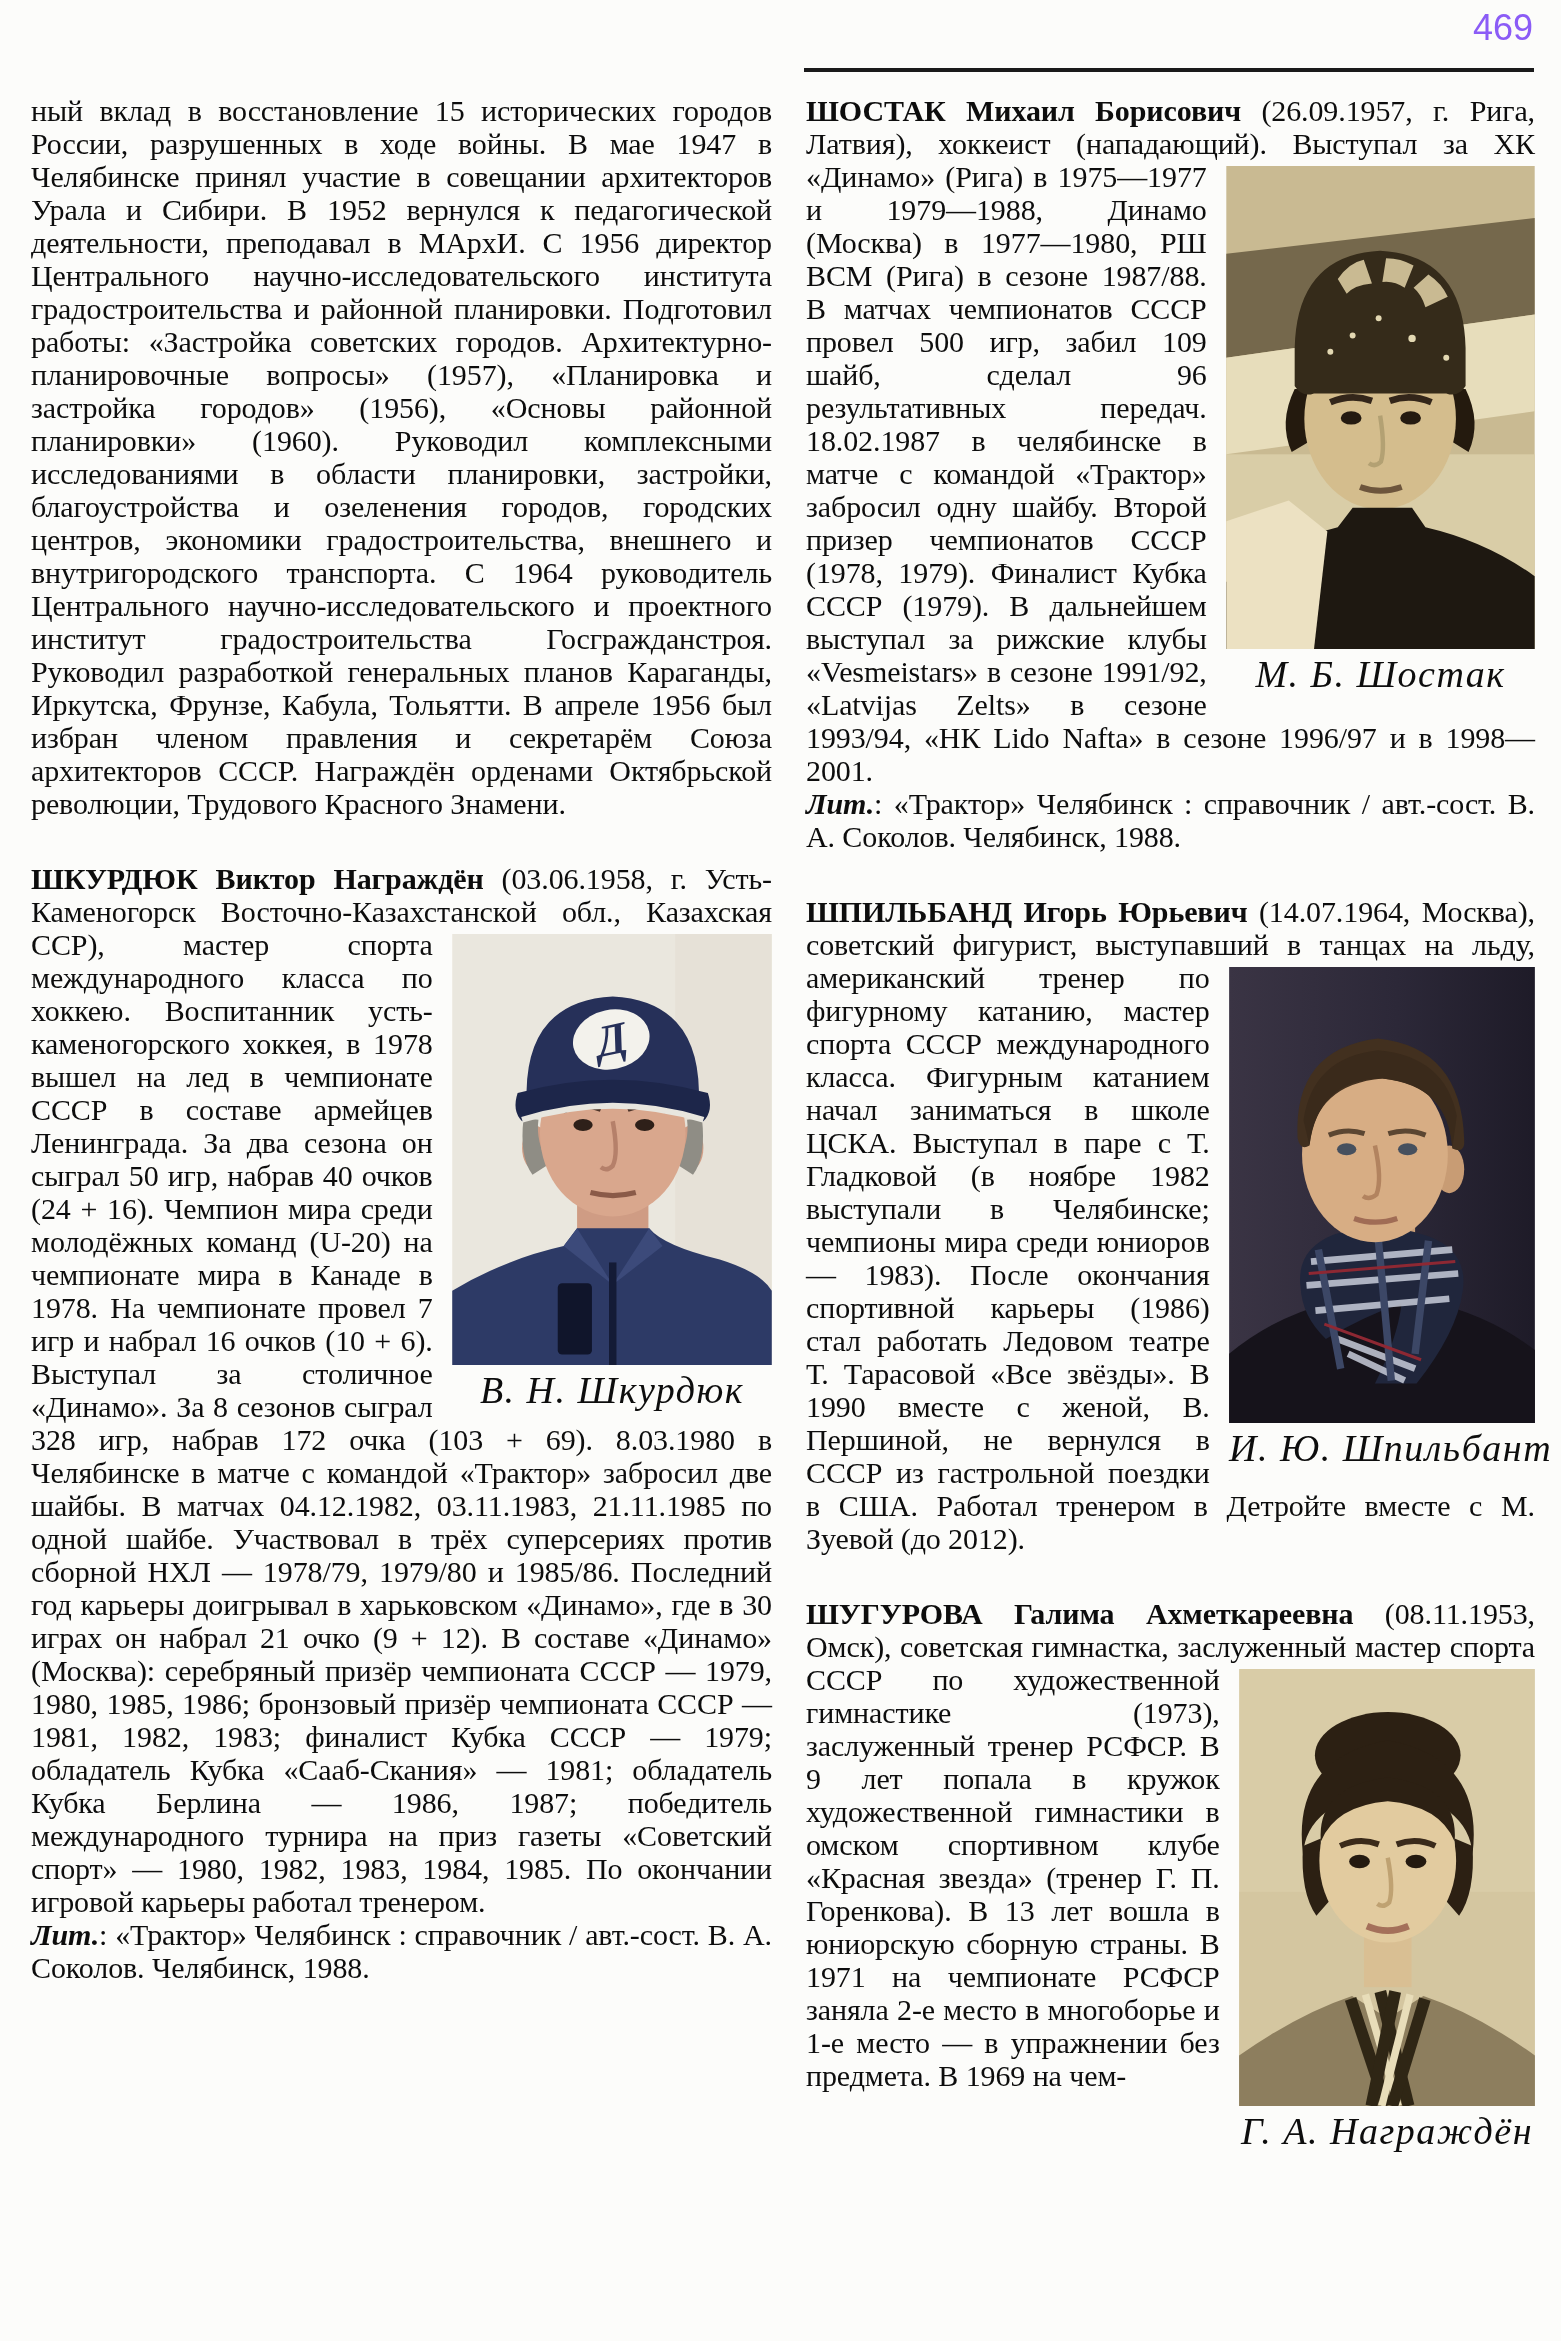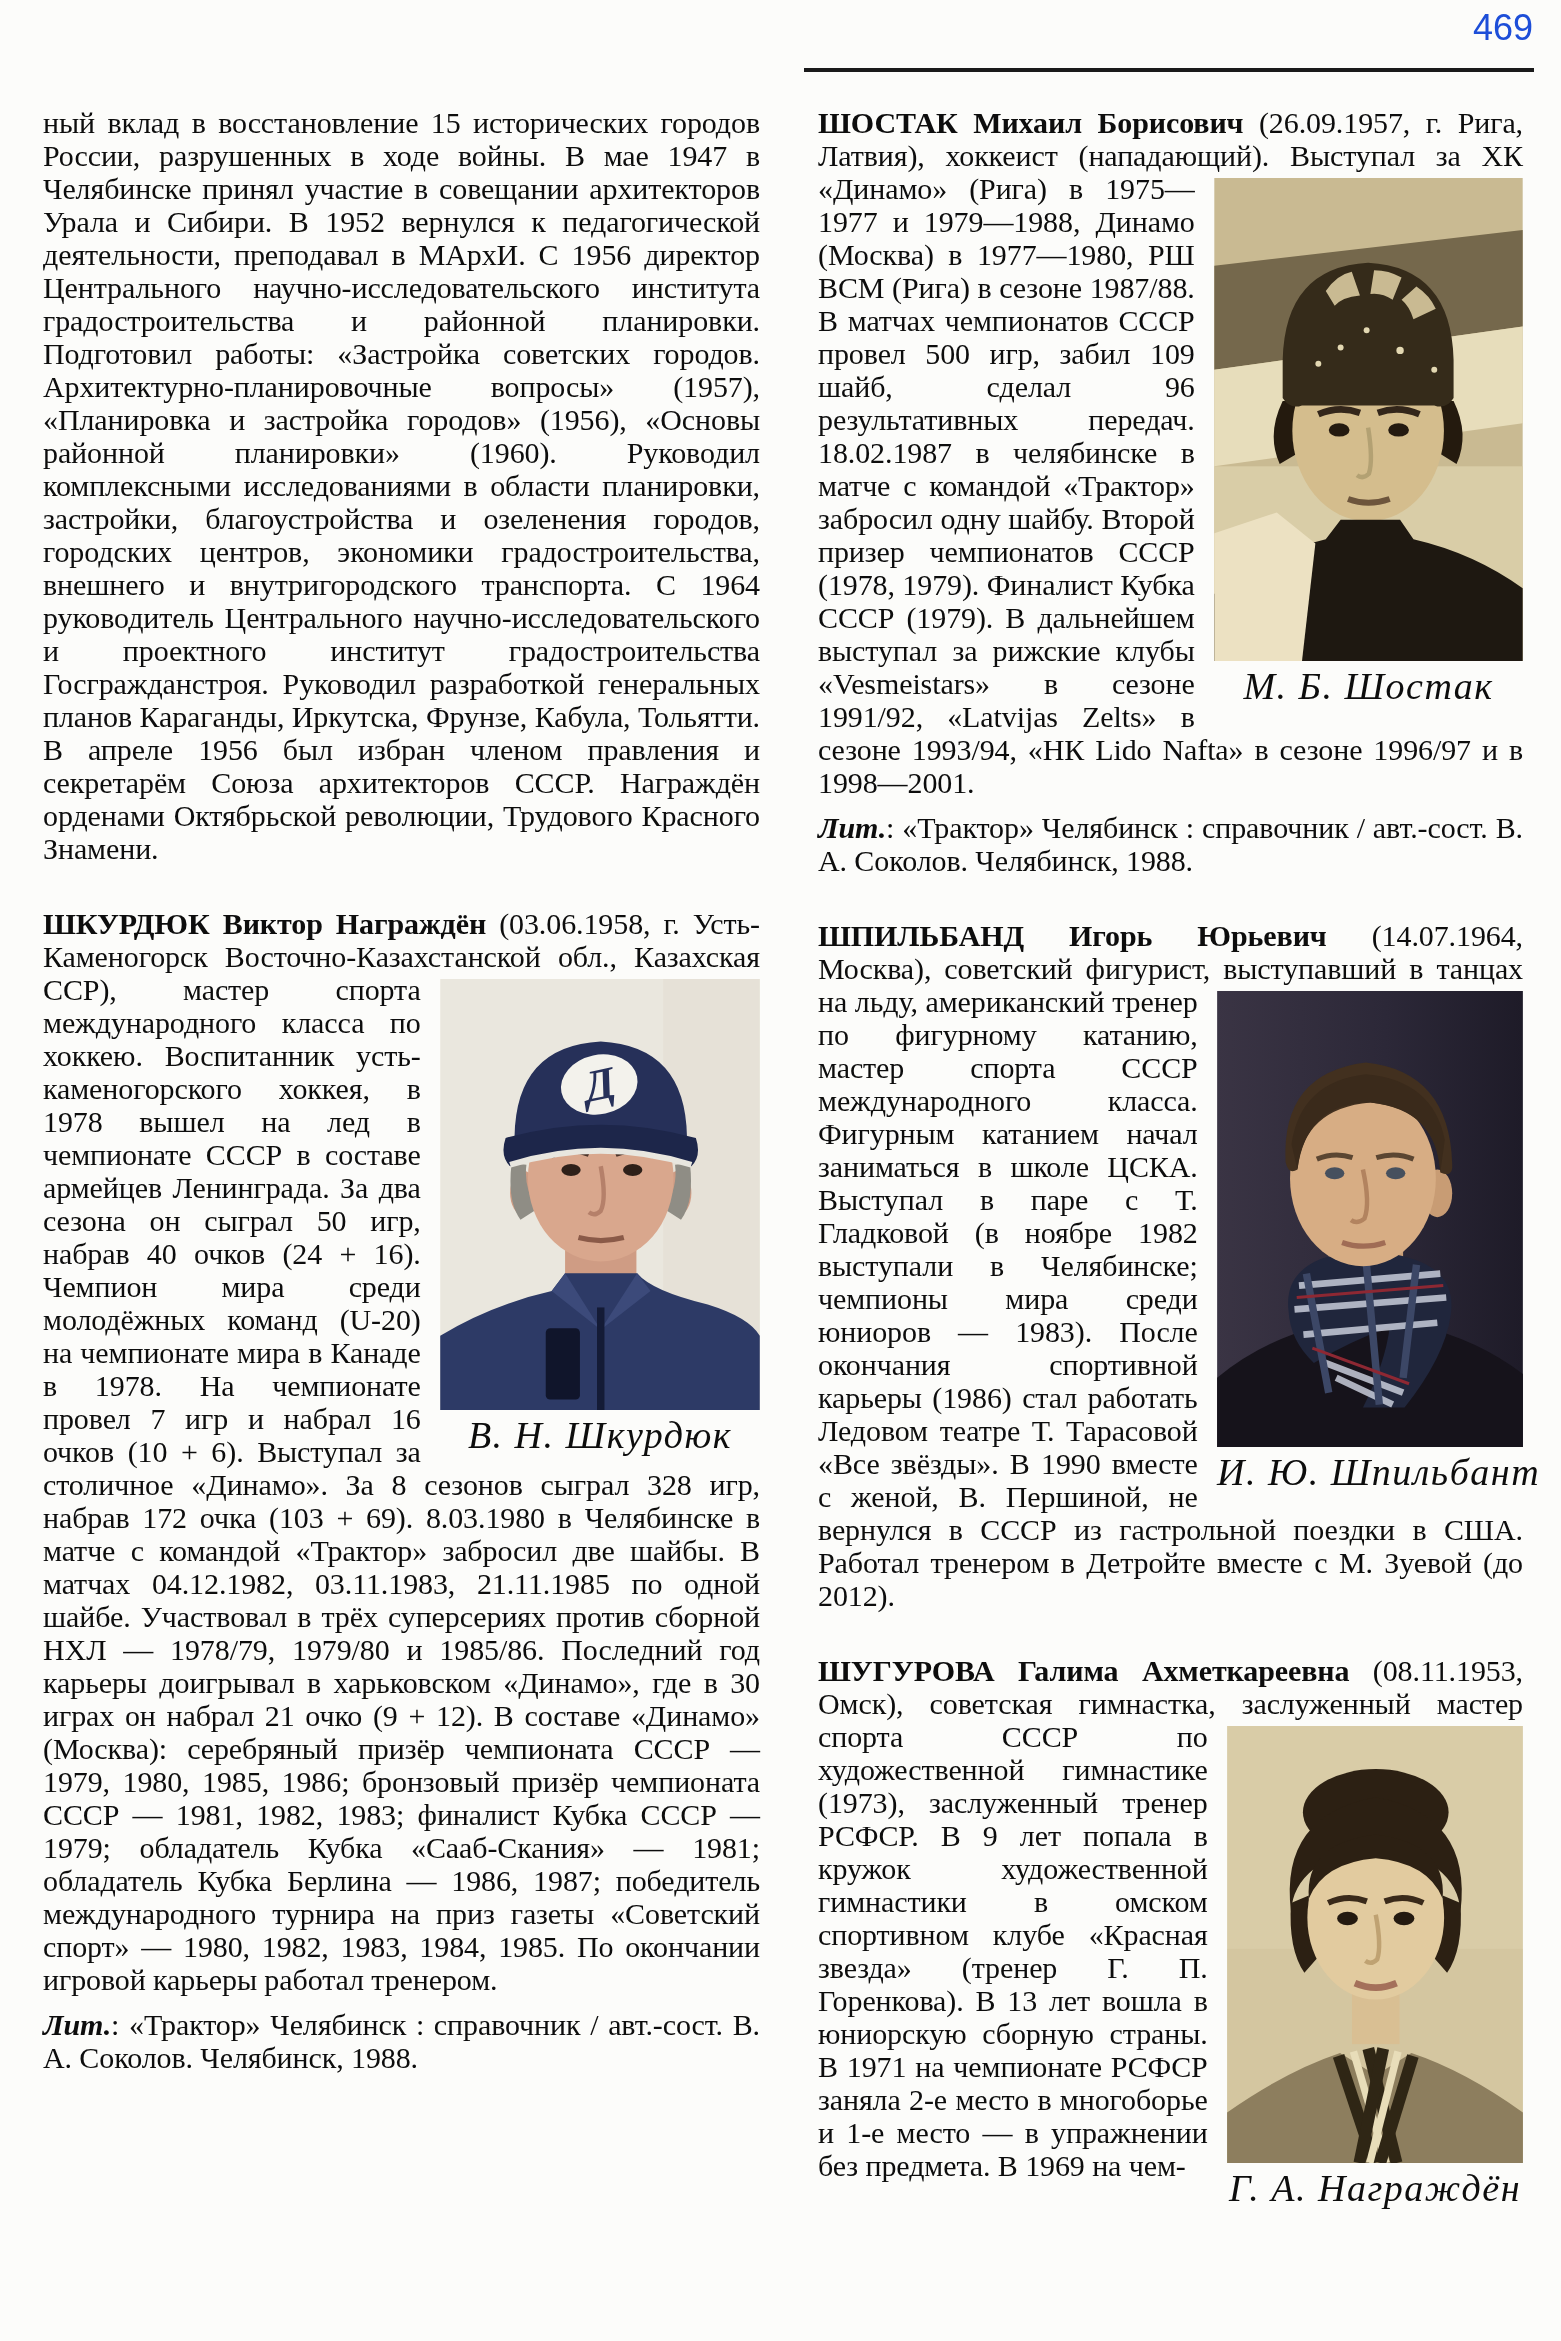--- a/index.html
+++ b/index.html
@@ -1,25 +1,25 @@
 <!DOCTYPE html>
 <html style="font-size:12px"><head>
 <meta charset="utf-8">
 <style>
   html,body{margin:0;padding:0;background:#888;}
   .page{position:relative;width:1561px;height:2342px;background:#fcfcfa;color:#0d0d0d;
         font-family:"Liberation Serif","DejaVu Serif",serif;overflow:hidden;}
   .page-number{position:absolute;top:10.4px;right:28px;font-size:36px;line-height:1;
-               font-family:"Liberation Sans","DejaVu Sans",sans-serif;color:#1d4ed8;}
+               font-family:"Liberation Sans","DejaVu Sans",sans-serif;color:#8b5cf6;}
   .header-rule{position:absolute;left:804px;top:68px;width:730px;height:3.7px;background:#1a1a1a;}
   .col{position:absolute;top:94px;font-size:30px;line-height:33px;text-align:justify;
        letter-spacing:-0.1px;}
   .col-left{left:31px;width:741px;}
   .col-right{left:806px;width:729px;}
-  .para{margin:12px;}
+  .para{margin:0;}
   .entry{clear:both;margin-top:42px;}
   .headword{font-weight:bold;}
   .lit-label{font-style:italic;font-weight:bold;}
   .photo-float{float:right;display:block;margin:6px 0 7.4px 19.3px;}
   .photo-float svg{display:block;}
   .caption{display:block;text-align:center;font-style:italic;font-size:38px;
            letter-spacing:1.5px;margin-top:9px;white-space:nowrap;}
 </style>
 </head>
 <body>

